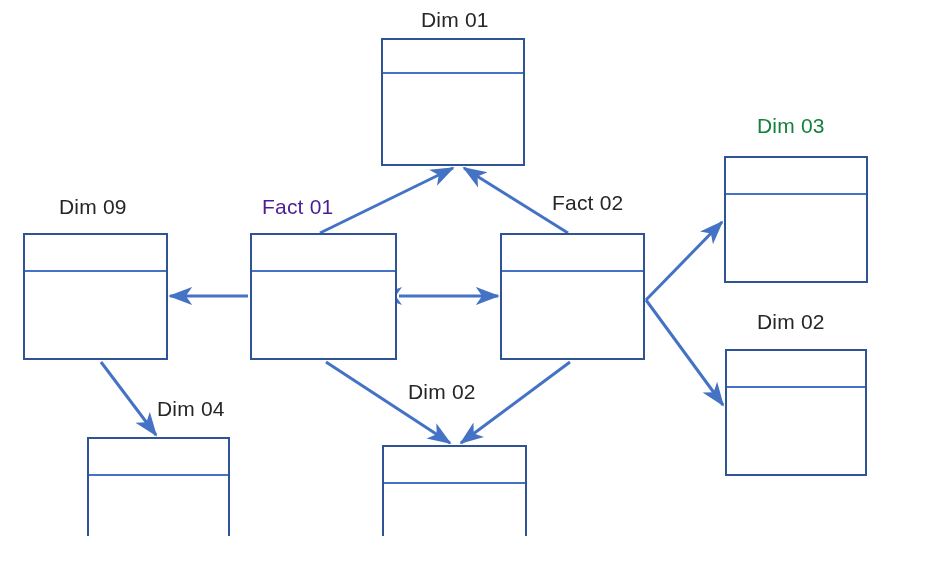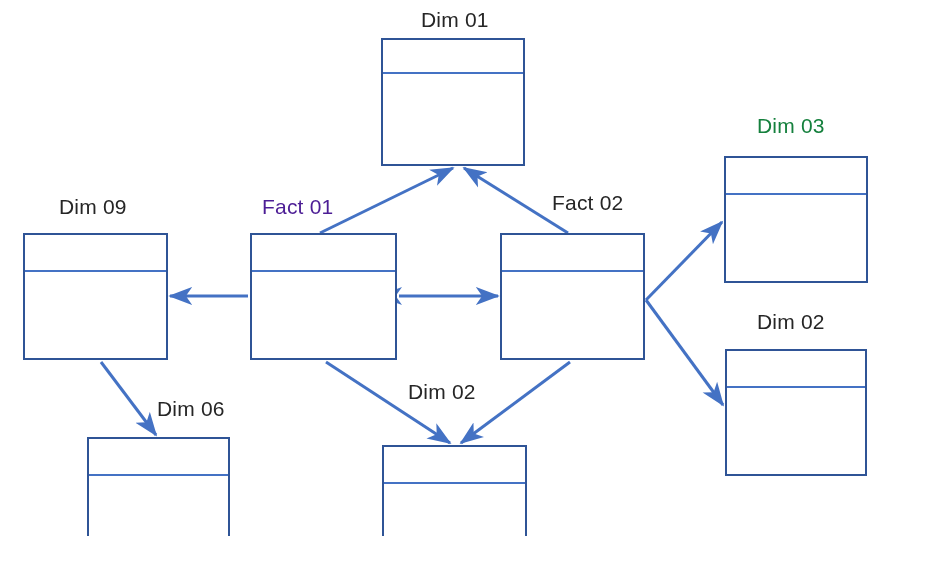--- a/index.html
+++ b/index.html
@@ -116,21 +116,21 @@
       <div class="entity-label" style="left: 552px; top: 191px; color: rgb(38, 38, 38); text-align: right;">Fact 02</div>
       <div class="entity" style="left: 725px; top: 349px; width: 142px; height: 127px; border-color: rgb(47, 84, 150);">
         <div class="entity-header" style="height: 37px; border-bottom-color: rgb(68, 114, 196);"></div>
         <div class="entity-body" style="height: 85px;"></div>
       </div>
       <div class="entity-label" style="left: 757px; top: 310px; color: rgb(38, 38, 38);">Dim 02</div>
       <div class="entity" style="left: 87px; top: 437px; width: 143px; height: 126px; border-color: rgb(47, 84, 150);">
         <div class="entity-header" style="height: 37px; border-bottom-color: rgb(68, 114, 196);"></div>
         <div class="entity-body" style="height: 84px;"></div>
       </div>
-      <div class="entity-label" style="left: 157px; top: 397px; color: rgb(38, 38, 38);">Dim 06</div>
+      <div class="entity-label" style="left: 157px; top: 397px; color: rgb(38, 38, 38);">Dim 04</div>
       <div class="entity" style="left: 382px; top: 445px; width: 145px; height: 128px; border-color: rgb(47, 84, 150);">
         <div class="entity-header" style="height: 37px; border-bottom-color: rgb(68, 114, 196);"></div>
         <div class="entity-body" style="height: 86px;"></div>
       </div>
       <div class="entity-label" style="left: 408px; top: 380px; color: rgb(38, 38, 38);">Dim 02</div>
     </div>
 
 </div>
 
 </body></html>

